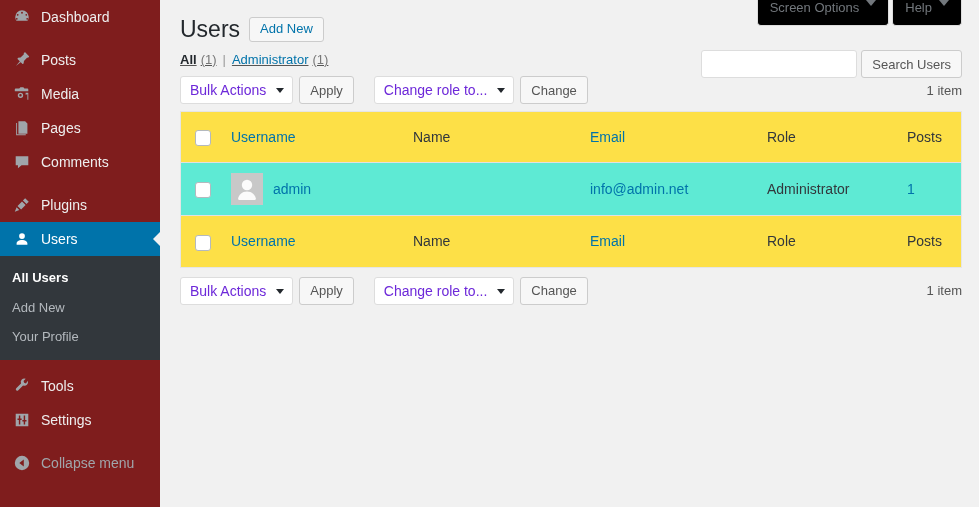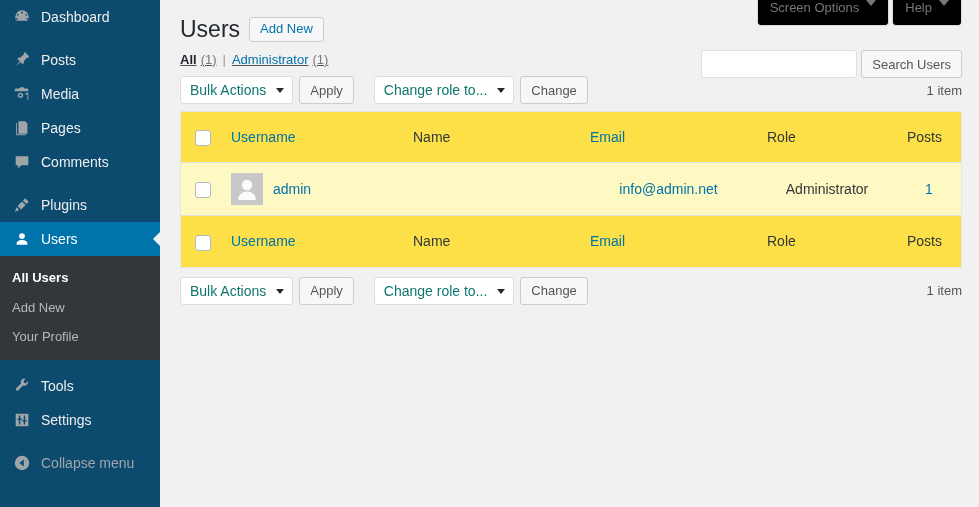--- a/index.html
+++ b/index.html
@@ -12,21 +12,21 @@
     font-family: "Liberation Sans", sans-serif;
     -webkit-font-smoothing: antialiased;
   }
 
   #app { position: relative; width: 979px; height: 507px; }
 
   
   #adminmenuwrap {
     position: absolute; top: 0; left: 0;
     width: 160px; height: 507px;
-    background: #0c4a6e;
+    background: #7f1d1d;
     color: #eee;
   }
   .menu-top {
     position: relative;
     display: flex; align-items: center;
     height: 34px;
     padding-left: 12px;
     font-size: 14px;
     color: #eee;
     cursor: pointer;
@@ -173,21 +173,21 @@
   .actions.roles { margin-left: 20px; }
   .wp-select {
     position: relative;
     display: inline-flex; align-items: center;
     height: 28px;
     padding: 0 26px 0 9px;
     background: #fff;
     border: 1px solid #ddd;
     border-radius: 3px;
     font-size: 14px;
-    color: #0f766e;
+    color: #6d28d9;
     cursor: pointer;
     white-space: nowrap;
   }
   .wp-select::after {
     content: "";
     position: absolute; right: 8px; top: 50%;
     margin-top: -2px;
     width: 0; height: 0;
     border-left: 4px solid transparent;
     border-right: 4px solid transparent;
@@ -216,24 +216,23 @@
     color: #32373c;
     padding: 16px 10px;
     background: #fde047;
     line-height: 1.3;
   }
   table.wp-list-table thead th { border-bottom: 1px solid #e1e1e1; }
   table.wp-list-table tfoot th { border-top: 1px solid #e1e1e1; }
   table.wp-list-table th.sortable { color: #0073aa; cursor: pointer; }
   table.wp-list-table tbody td {
     padding: 10px;
-    background: #fef9c3;
+    background: #5eead4;
     color: #32373c;
     vertical-align: middle;
-    text-align: center;
   }
   .col-cb { width: 38px; padding-left: 14px !important; }
   .col-username { width: 182px; }
   .col-name { width: 177px; }
   .col-email { width: 177px; }
   .col-role { width: 140px; }
 
   .cb {
     width: 16px; height: 16px;
     border: 1px solid #b4b9be;

